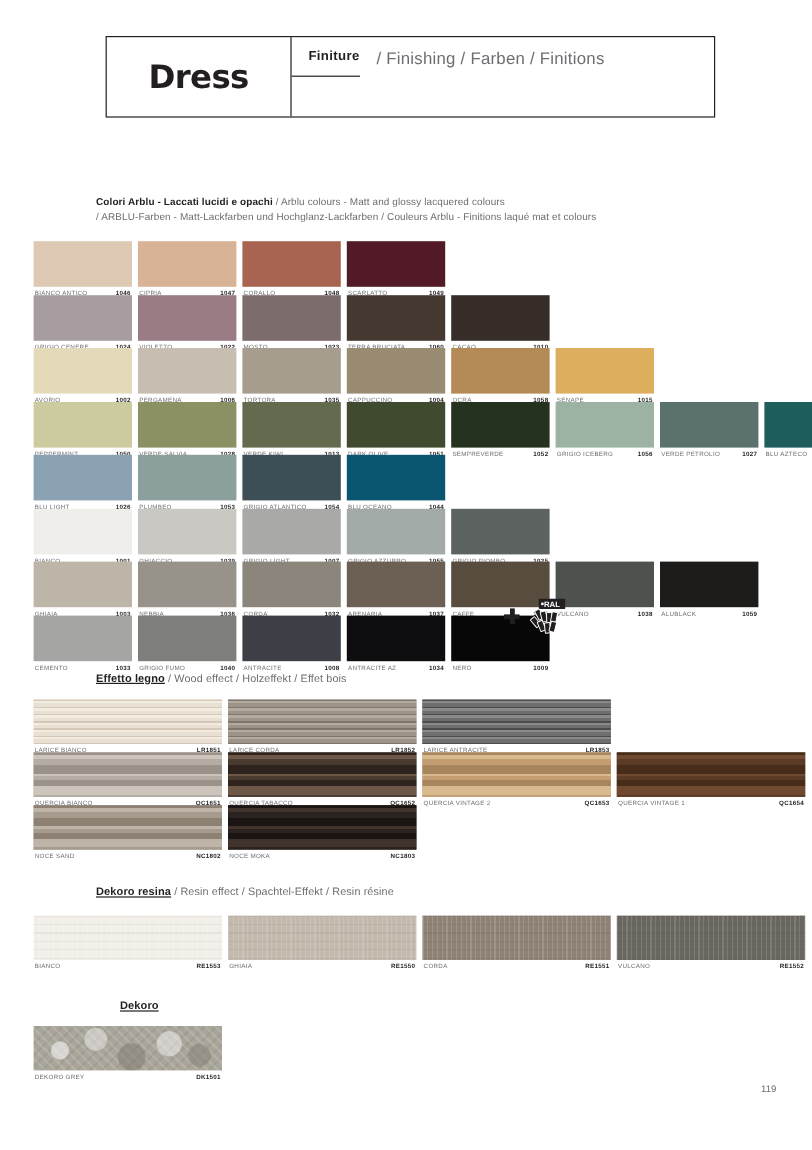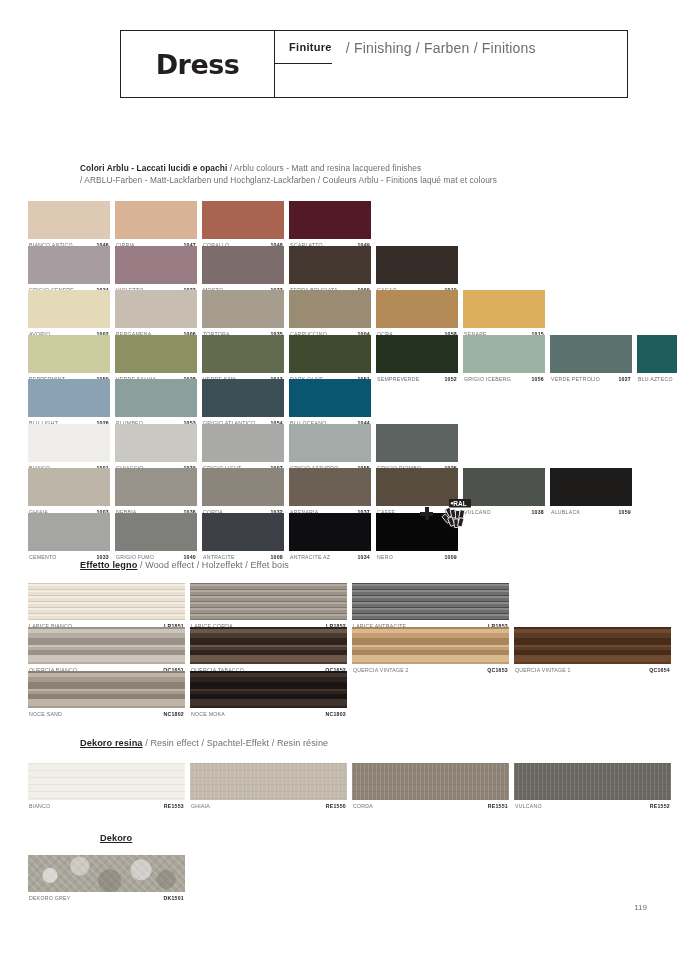--- a/index.html
+++ b/index.html
@@ -12,21 +12,20 @@
     position:relative;
     overflow:hidden;
   }
 
   
   #header-block{
     position:absolute; left:88px; top:30px;
     width:508px; height:68px;
     border:1.6px solid #231f20;
     display:flex;
-    margin-left:32px;
   }
   #brand-cell{
     width:154px; height:100%;
     border-right:1.6px solid #231f20;
     display:flex; align-items:center; justify-content:center;
   }
   #brand-title{
     font-size:27px; font-weight:bold; letter-spacing:-0.5px;
     font-family:"DejaVu Sans", sans-serif;
   }
@@ -94,21 +93,21 @@
     <div id="header-top">
       <span id="finiture-label">Finiture</span>
     </div>
     <div id="header-bottom">
       <span id="finiture-sub">/ Finishing / Farben / Finitions</span>
     </div>
   </div>
 </div>
 
 <div class="intro" style="top:162px;">
-  <b>Colori Arblu - Laccati lucidi e opachi</b><span> / Arblu colours - Matt and resina lacquered finishes</span><br>
+  <b>Colori Arblu - Laccati lucidi e opachi</b><span> / Arblu colours - Matt and glossy lacquered colours</span><br>
   <span>/ ARBLU-Farben - Matt-Lackfarben und Hochglanz-Lackfarben / Couleurs Arblu - Finitions laqué mat et colours</span>
 </div>
 
 <div id="color-grid">
     <div class="swatch color" style="left: 28px; top: 201px; width: 82px;">
       <div class="chip" style="height: 38px; background: rgb(221, 201, 180);"></div>
       <div class="caption">
         <span class="cap-name">BIANCO ANTICO</span>
         <span class="cap-code">1046</span>
       </div>

